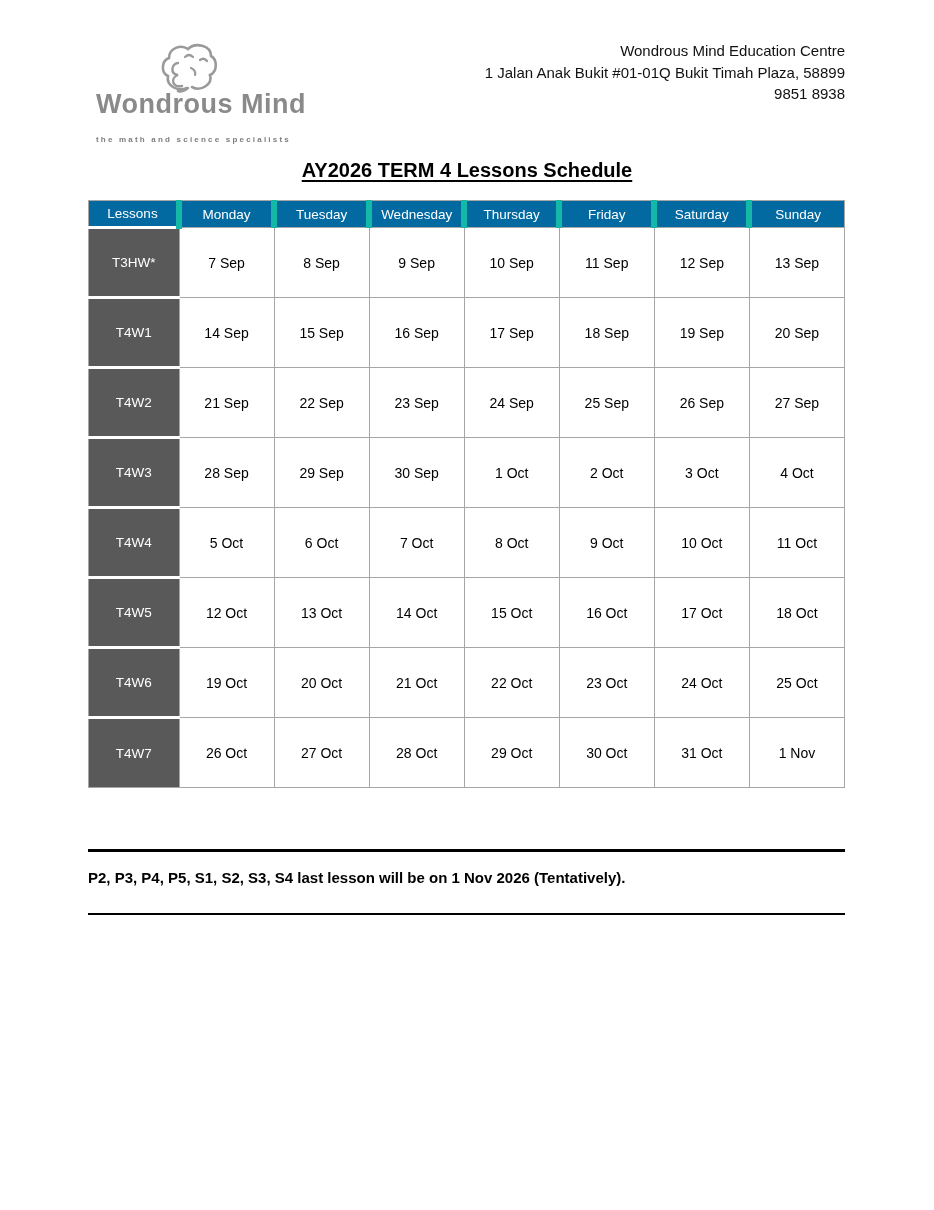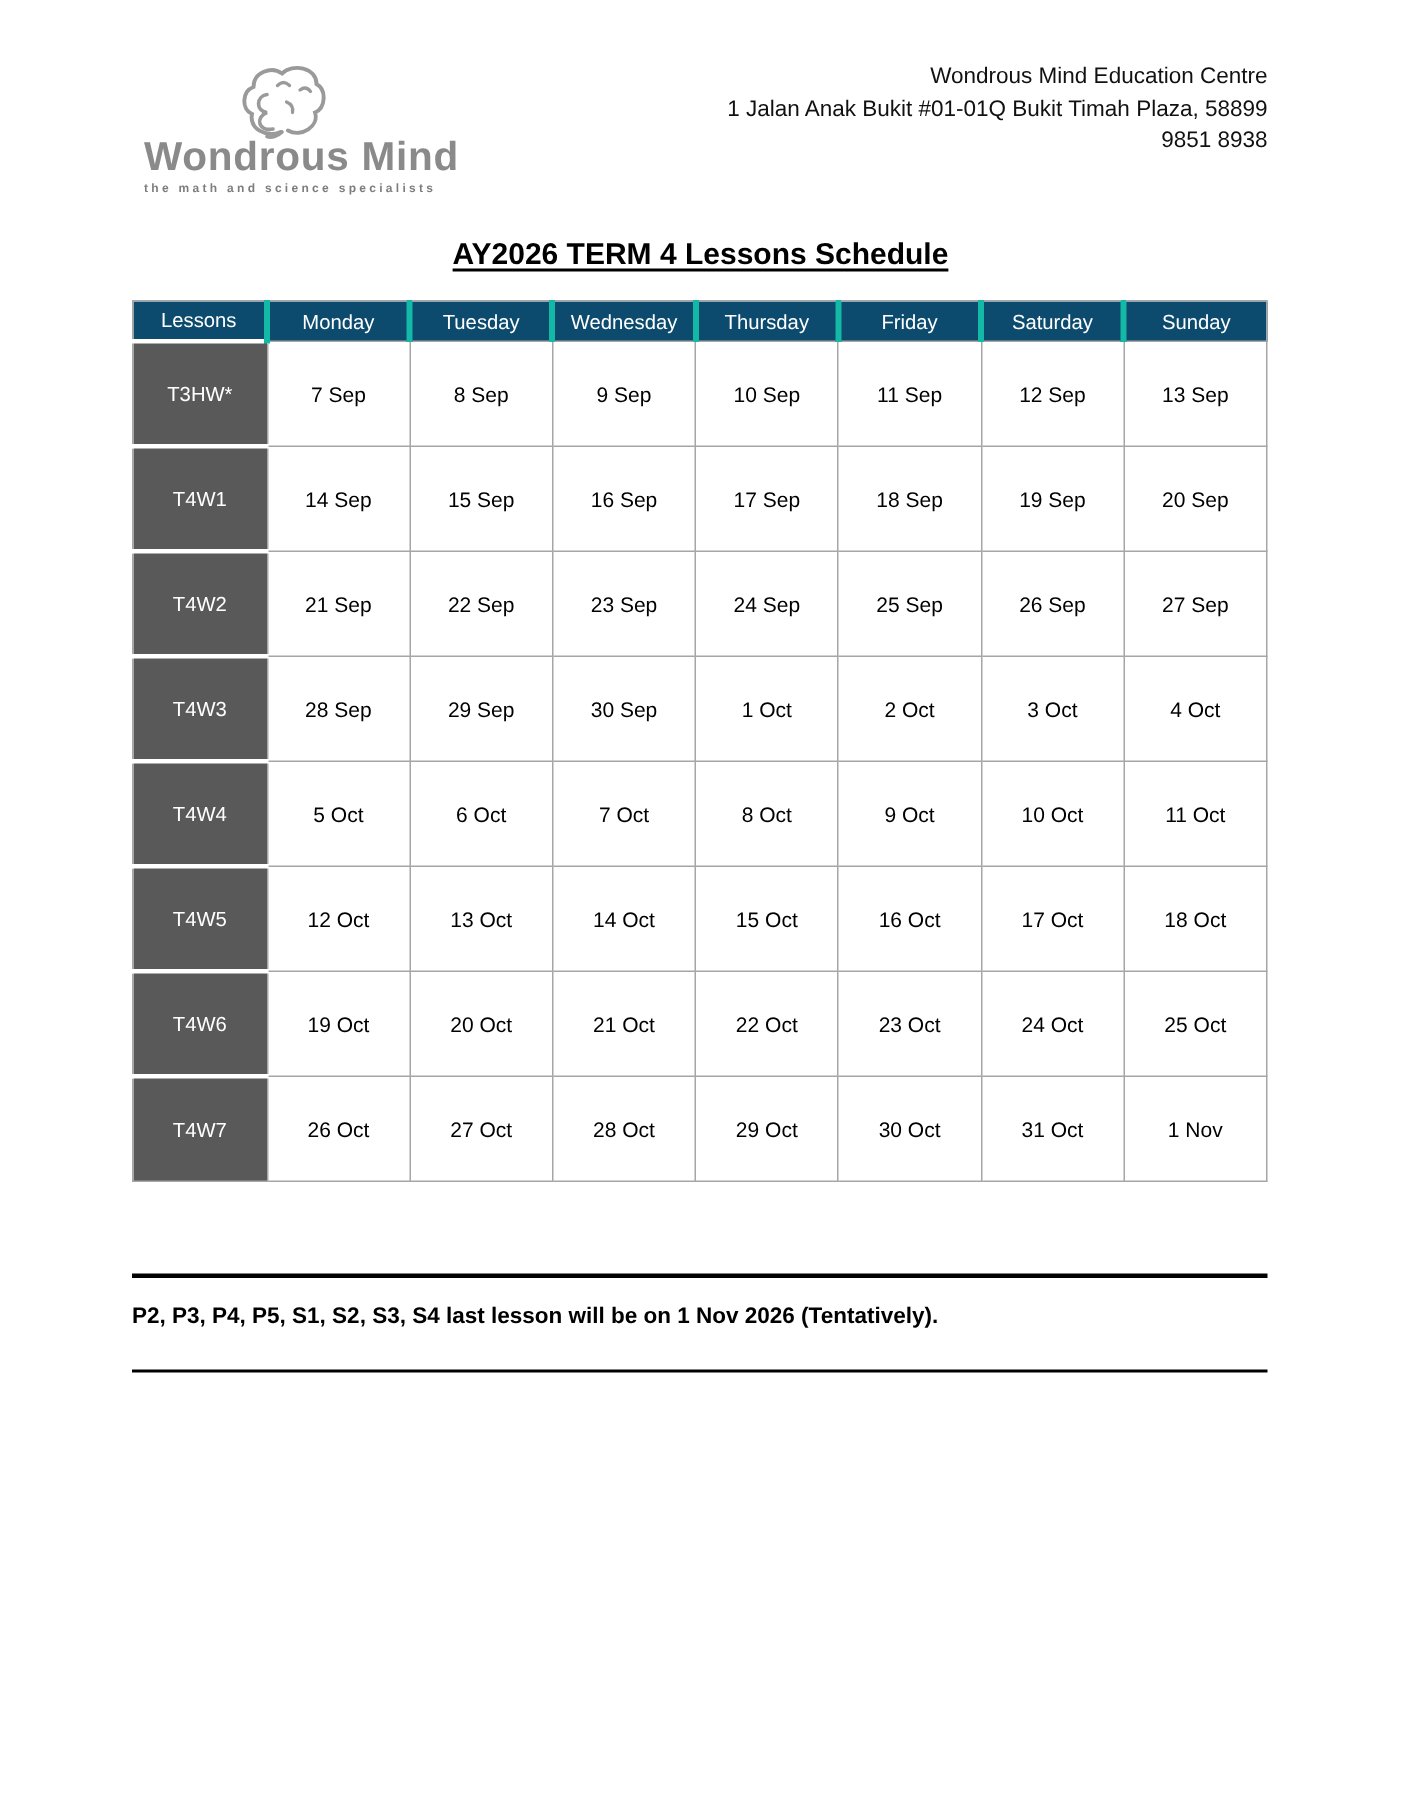--- a/index.html
+++ b/index.html
@@ -28,21 +28,21 @@
   }
   .logo-name {
     font-size: 27px;
     font-weight: 700;
     letter-spacing: 0.5px;
     color: #8a8a8a;
     line-height: 1.05;
     white-space: nowrap;
   }
   .logo-tagline {
-    margin-top: 3px;
+    margin-top: 17px;
     font-size: 8px;
     font-weight: 700;
     letter-spacing: 2.2px;
     color: #7d7d7d;
     white-space: nowrap;
   }
 
   .contact {
     position: absolute;
     right: 89px;
@@ -81,28 +81,28 @@
     table-layout: fixed;
   }
   table.schedule th,
   table.schedule td {
     border: 1px solid #a6a6a6;
     text-align: center;
     vertical-align: middle;
     padding: 0;
   }
   table.schedule thead th {
-    background: #0c4a6e;
+    background: #0369a1;
     color: #ffffff;
     font-weight: 400;
     font-size: 13.5px;
     height: 25px;
   }
   table.schedule thead th:first-child { width: 87px; }
-  table.schedule thead th + th { border-left: 4px solid #14b8a6; }
+  table.schedule thead th + th { border-left: 6px solid #14b8a6; }
   table.schedule tbody tr { height: 70px; }
   table.schedule tbody td { font-size: 14px; color: #000; background: #fff; }
   table.schedule tbody td.row-label {
     background: #595959;
     color: #ffffff;
     font-size: 13.5px;
     border-top: 3px solid #ffffff;
   }
 
   

